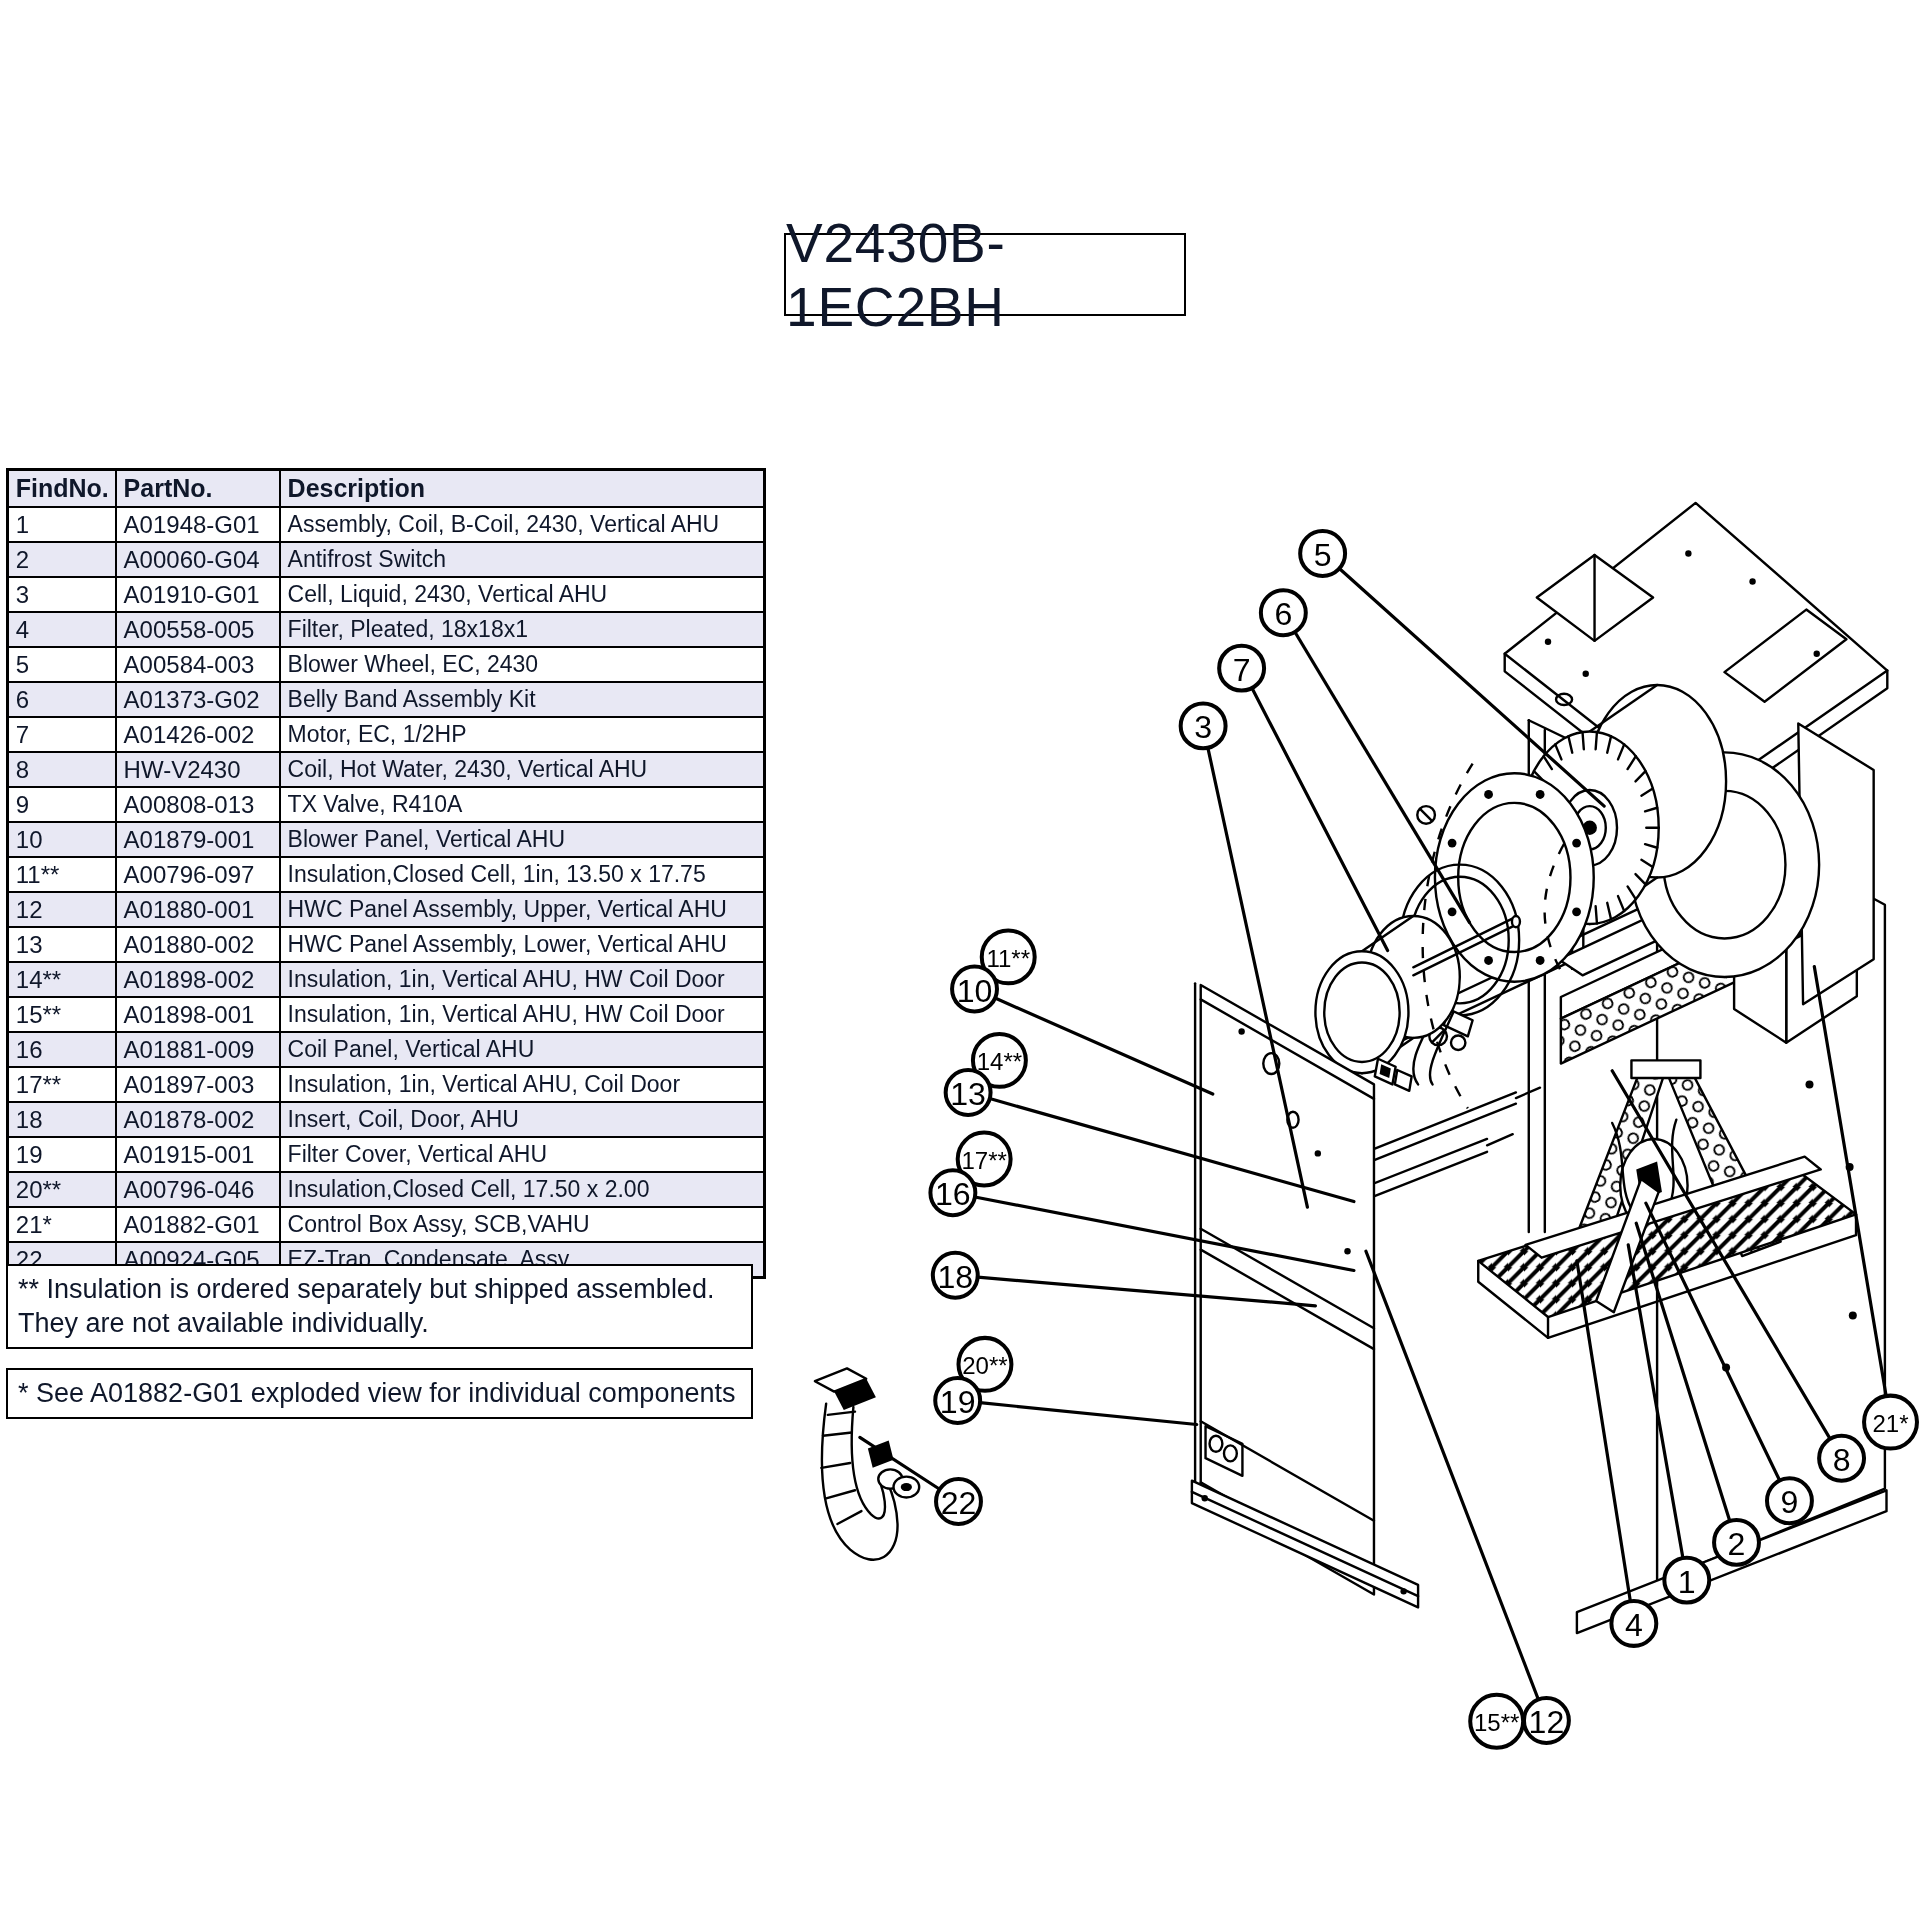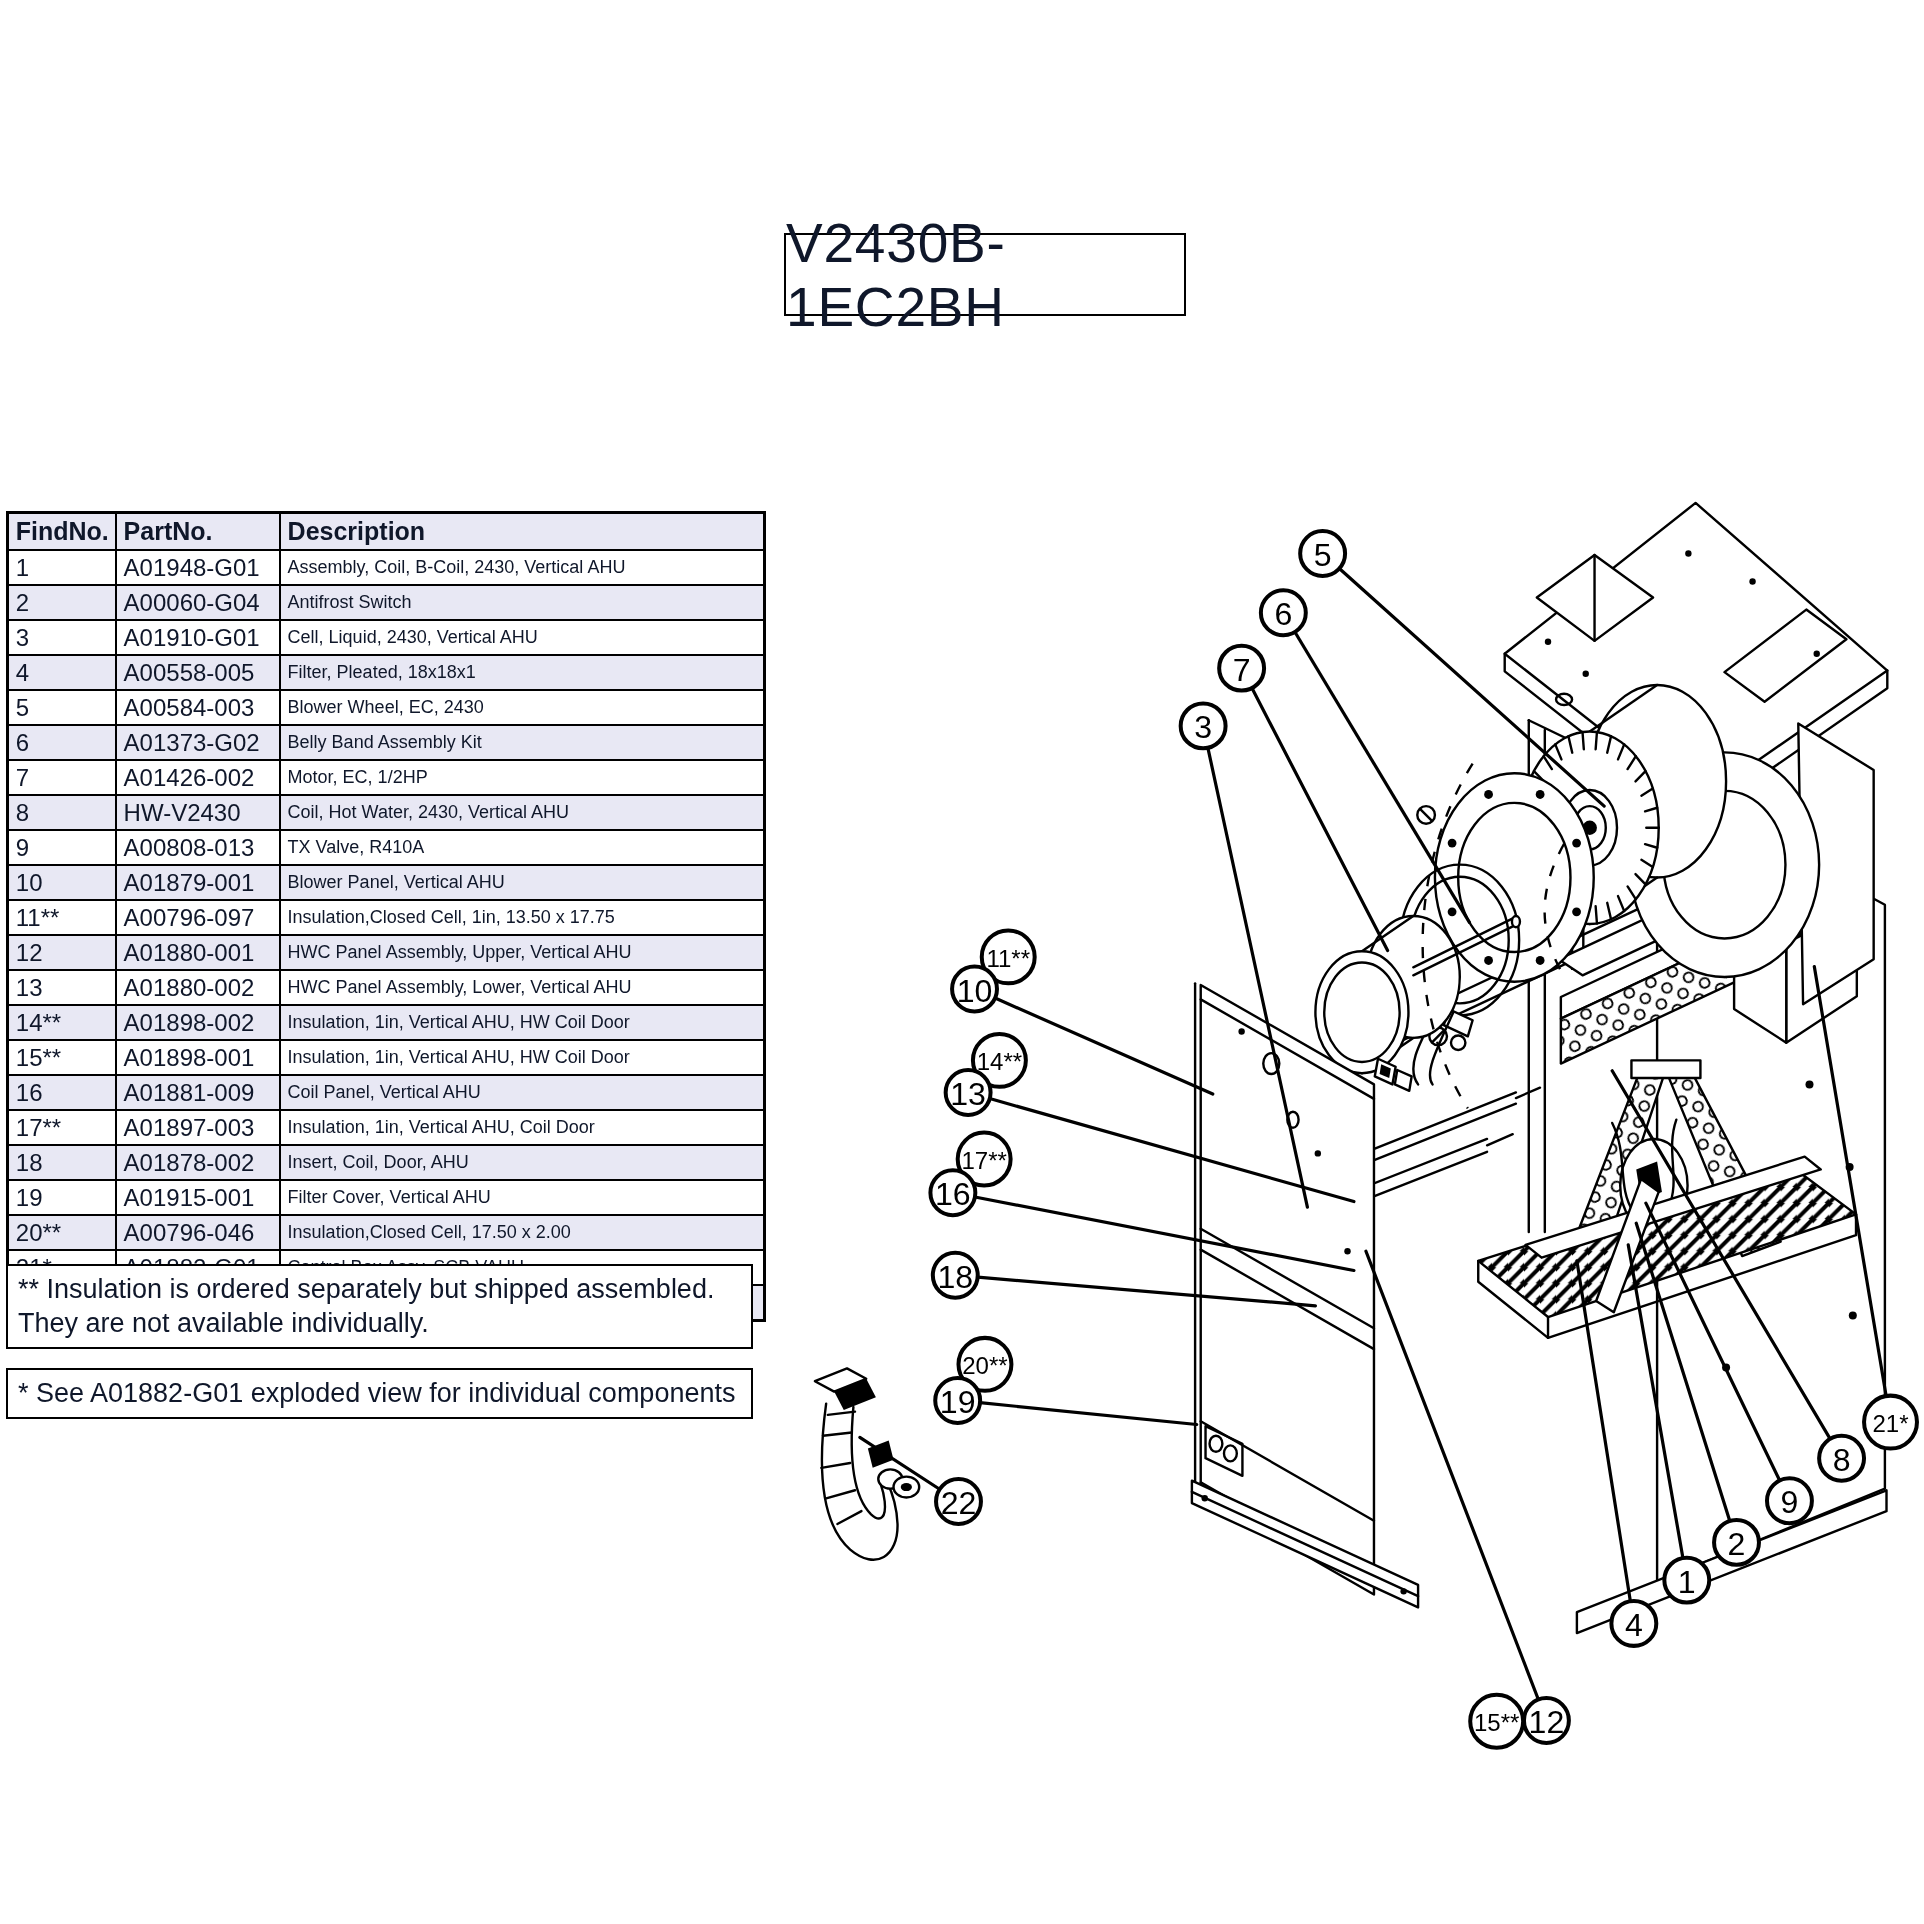--- a/index.html
+++ b/index.html
@@ -3,29 +3,29 @@
 <meta charset="utf-8">
 <style>
   html,body{margin:0;padding:0;background:#fff;}
   .stage{position:relative;width:1925px;height:1925px;background:#fff;overflow:hidden;
          font-family:"Liberation Sans", sans-serif;color:#0f172a;}
 
   .title-box{position:absolute;left:784px;top:233px;width:398px;height:79px;
     border:2.4px solid #000;display:flex;align-items:center;justify-content:center;
     font-size:55px;letter-spacing:0.8px;}
 
-  table.parts{position:absolute;left:6.4px;top:511px;border-collapse:collapse;
+  table.parts{position:absolute;left:6.4px;top:468px;border-collapse:collapse;
     border:3.2px solid #000;table-layout:fixed;}
   table.parts th,table.parts td{border:2.4px solid #000;font-size:24px;
     padding:0 6.4px;height:33px;line-height:29px;white-space:nowrap;overflow:visible;
     text-align:left;vertical-align:middle;}
   table.parts th{font-weight:bold;font-size:25px;height:35px;background:#E8E8F4;}
   table.parts col.c1{width:102px;} table.parts col.c2{width:164px;} table.parts col.c3{width:484px;}
   table.parts tbody tr:nth-child(even) td{background:#E8E8F4;}
-  table.parts td:nth-child(3){font-size:18px;}
+  table.parts td:nth-child(3){font-size:23px;}
 
   .note{position:absolute;left:6.4px;width:723px;border:2.4px solid #000;
     font-size:27px;line-height:34px;padding:6.4px 9.6px;white-space:pre-line;background:#fff;}
   .note1{top:1264px;}
   .note2{top:1368px;}
 
   
   .s  {fill:none;stroke:#000;stroke-width:3;stroke-linejoin:round;stroke-linecap:round;}
   .s4 {fill:none;stroke:#000;stroke-width:4;stroke-linejoin:round;stroke-linecap:round;}
   .fw {fill:#fff;stroke:#000;stroke-width:3;stroke-linejoin:round;}

